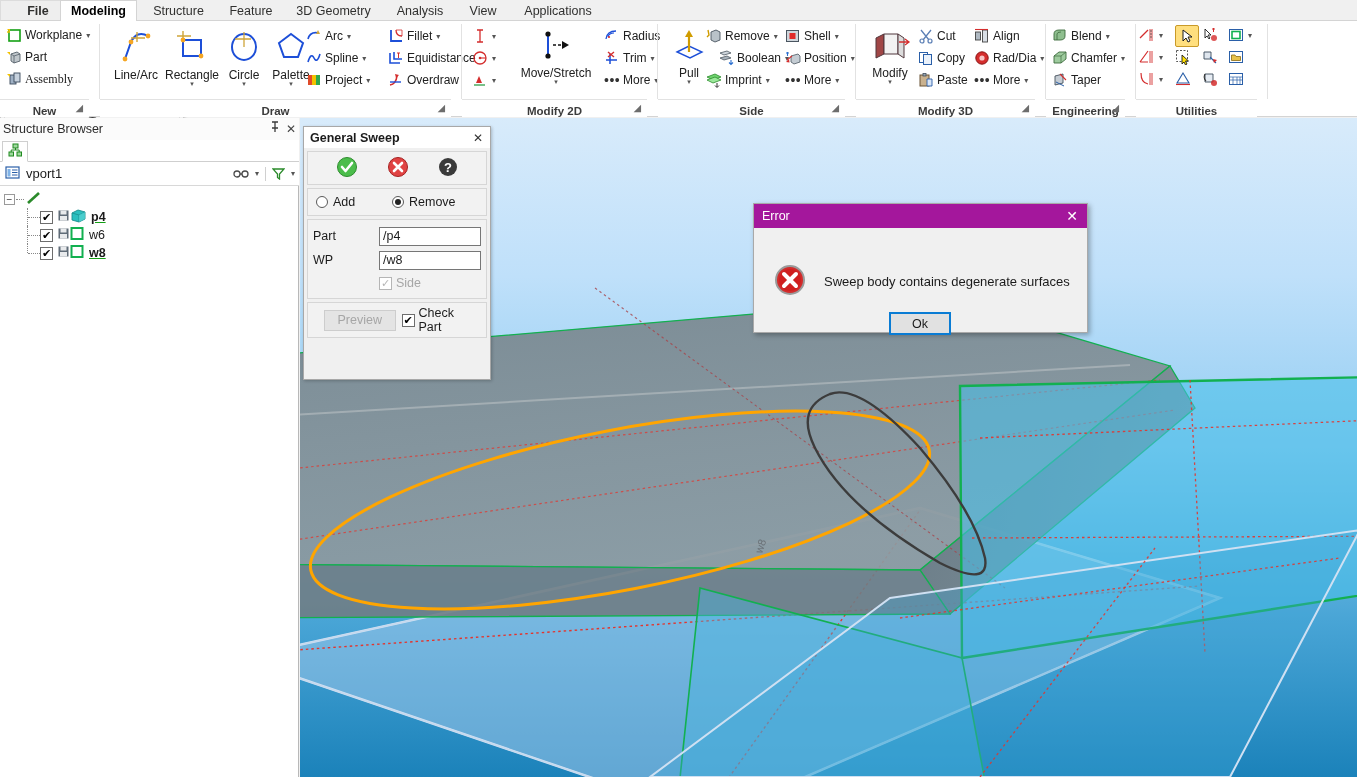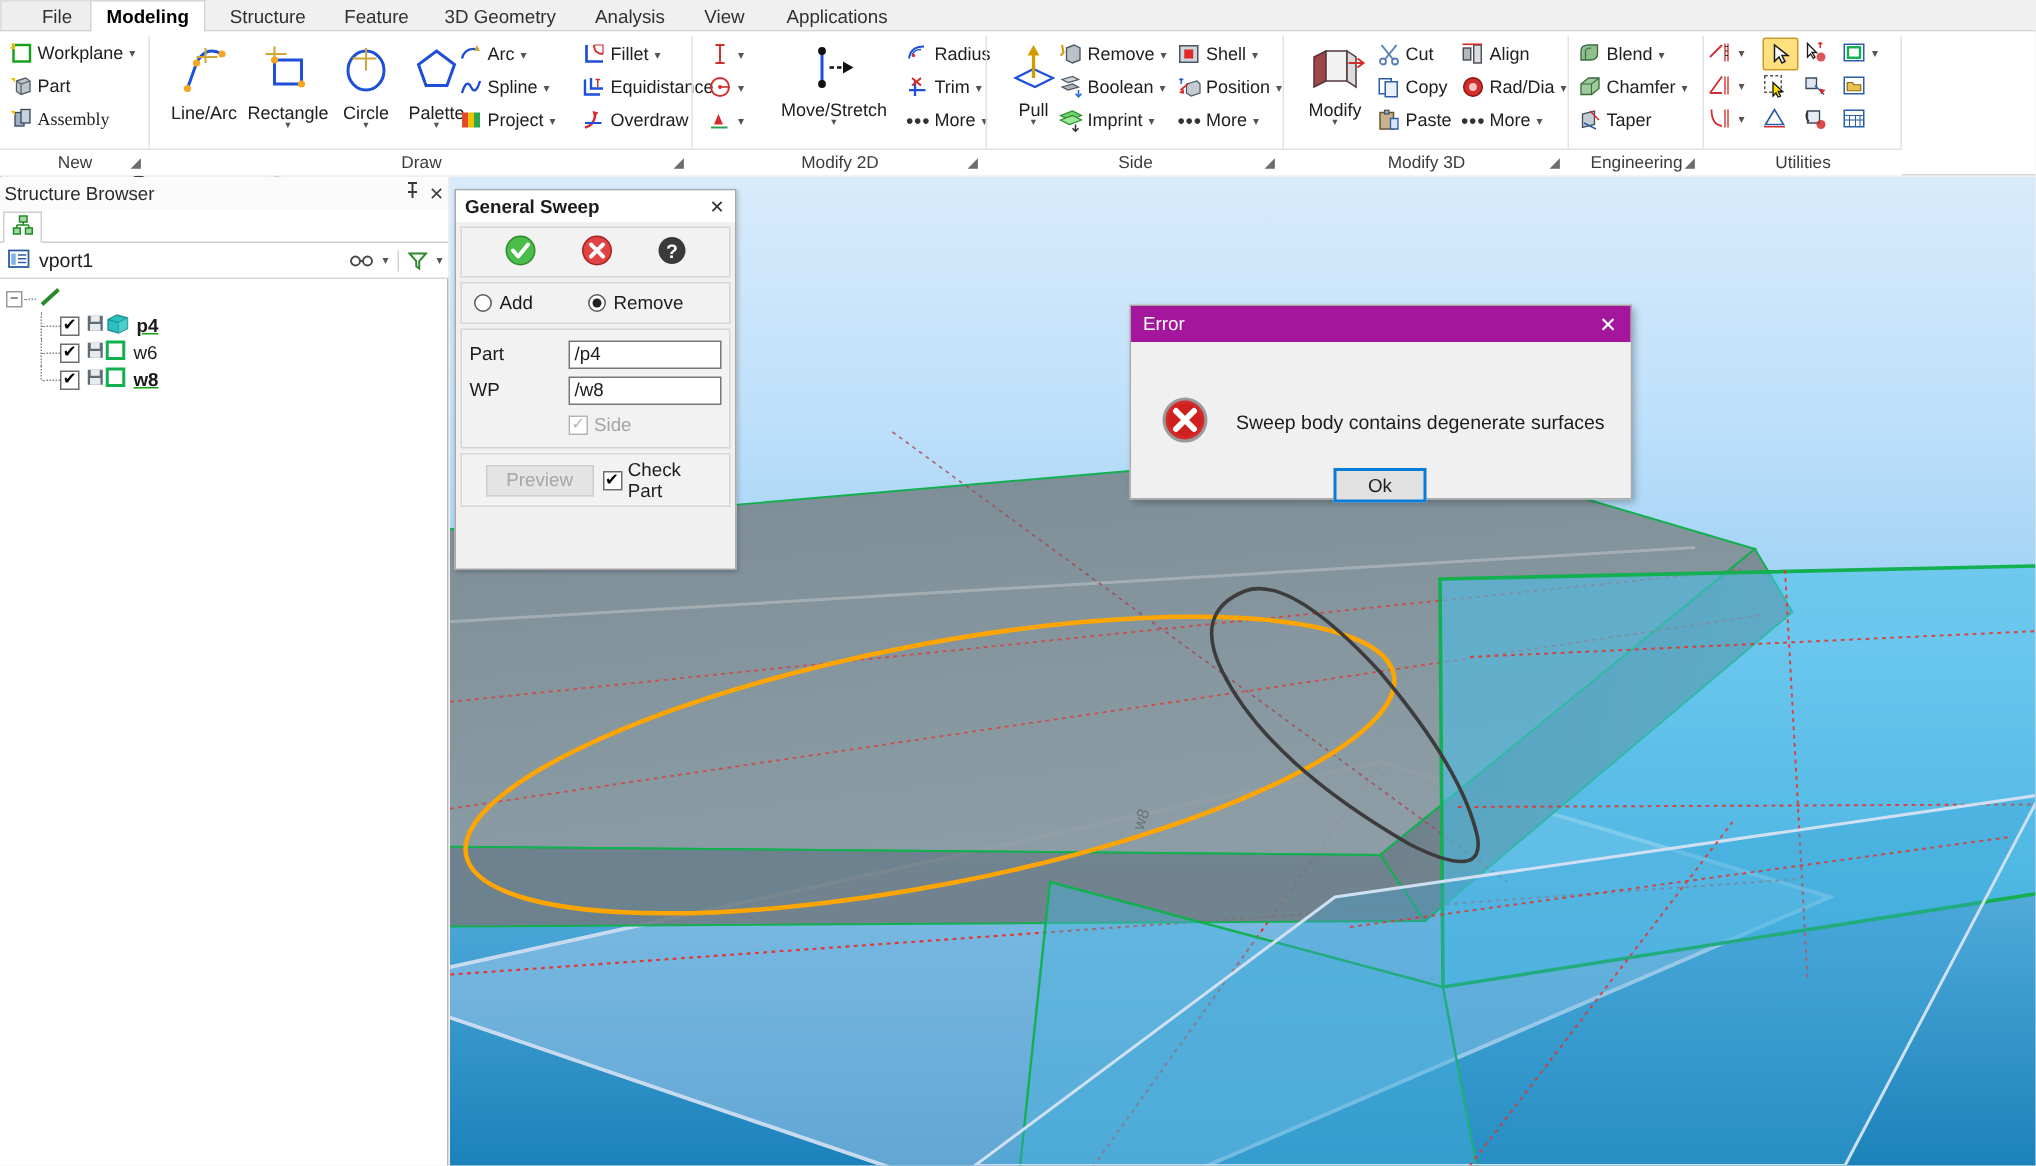--- a/index.html
+++ b/index.html
@@ -36,24 +36,24 @@
     background:#ffffff;
     border-bottom:1px solid #d4d4d4;
   }
   .rgroup {
     position:absolute; top:0; height:96px;
   }
   .rgroup .gsep {
     position:absolute; right:0; top:3px; bottom:18px; width:1px; background:#e2e2e2;
   }
   .rglabel {
-    position:absolute; left:0; right:0; bottom:0; height:18px;
+    position:absolute; left:0; right:11px; bottom:0; height:18px;
     border-top:1px solid #e2e2e2;
-    display:flex; align-items:center; justify-content:center;
-    font-size:11.5px; color:#3b3b3b; background:#ffffff;
+    display:flex; align-items:flex-end; justify-content:center;
+    font-size:11.5px; color:#3b3b3b; background:#ffffff;font-weight:bold;
   }
   .rglabel .dlg {
     position:absolute; right:4px; top:3px; width:11px; height:11px;
     color:#6d6d6d; font-size:9px; line-height:11px; text-align:center;
   }
   .bigbtn {
     position:absolute; display:flex; flex-direction:column; align-items:center;
     cursor:default; font-size:12px; color:#202020;
   }
   .bigbtn .lbl { margin-top:1px; white-space:nowrap; }
@@ -193,21 +193,21 @@
   #errdlg .msgtxt { font-size:13px; color:#1b1b1b; }
   #okbtn { position:absolute; left:135px; top:84px; width:62px; height:23px;
            border:2px solid #0a7cd4; background:#e1e1e1;
            display:flex; align-items:center; justify-content:center;
            font-size:12.5px; color:#1b1b1b; cursor:default; }
 </style>
 </head>
 <body>
 
 <div id="tabstrip">
-  <div class="tab file" style="left:0px;width:76px;">
+  <div class="tab file" style="left:0px;width:76px;font-weight:bold;">
     <span>File</span>
   </div>
   <div class="tab active" style="left:60px;width:77px;">
     <span>Modeling</span>
   </div>
   <div class="tab" style="left:141px;width:75px;">
     <span>Structure</span>
   </div>
   <div class="tab" style="left:220px;width:62px;">
     <span>Feature</span>
@@ -474,21 +474,21 @@
     <div class="smbtn" style="left:48px;top:7px;">
       <span class="micon">
         <svg width="16" height="16" viewBox="0 0 16 16">
           <path d="M5 4 L10 2 L14 4 L14 12 L9 14 L5 12 Z" fill="#b9c2c9" stroke="#4a5560" stroke-width="0.9"></path>
           <path d="M2 2 L3 7 L1 9" stroke="#d09c00" stroke-width="1.4" fill="none"></path>
         </svg>
       </span>
       <span>Remove</span>
       <span class="arr">▾</span>
     </div>
-    <div class="smbtn" style="left:48px;top:29px;text-align:right;">
+    <div class="smbtn" style="left:60px;top:29px;text-align:right;">
       <span class="micon">
         <svg width="16" height="16" viewBox="0 0 16 16">
           <path d="M2 3 L9 1 L13 3 L6 5 Z" fill="#cfd6dc" stroke="#4a5560" stroke-width="0.8"></path>
           <path d="M2 8 L9 6 L13 8 L6 10 Z" fill="#aab4bd" stroke="#4a5560" stroke-width="0.8"></path>
           <path d="M13 10 L13 14 M11 12.5 L13 14.5 L15 12.5" stroke="#2a6fd0" stroke-width="1.1" fill="none"></path>
         </svg>
       </span>
       <span>Boolean</span>
       <span class="arr">▾</span>
     </div>

